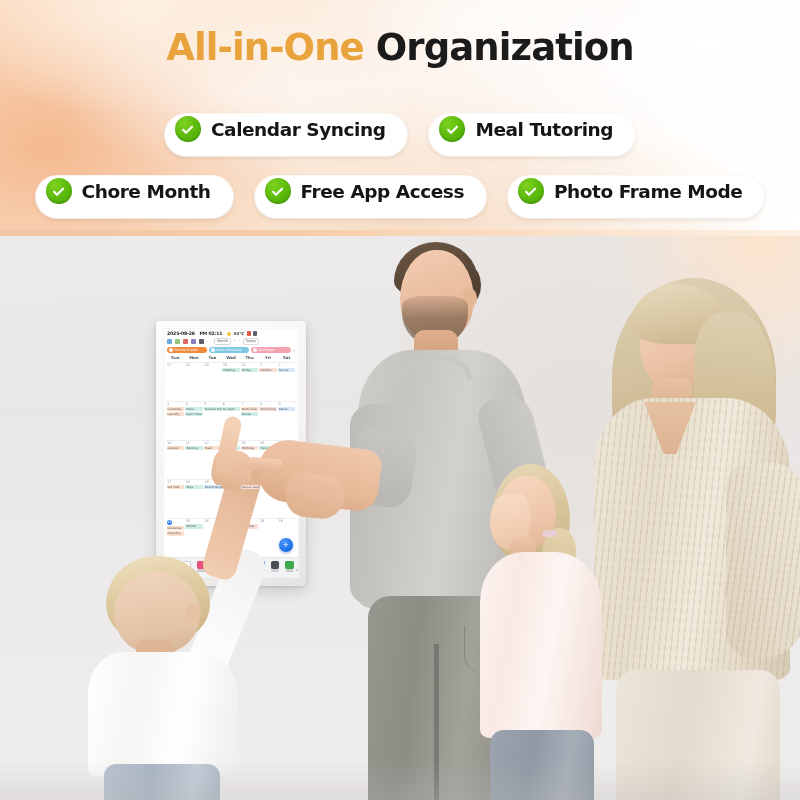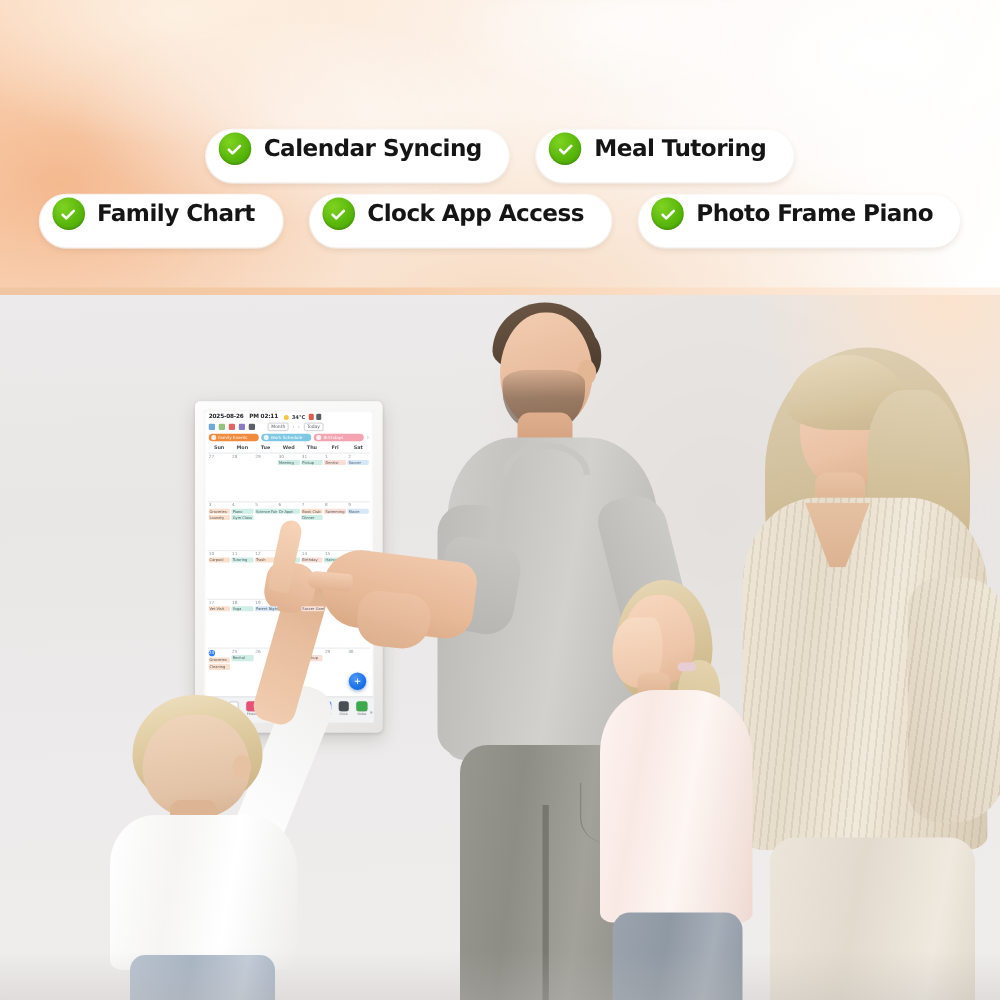--- a/index.html
+++ b/index.html
@@ -51,20 +51,21 @@
     gap: 22px;
     margin-bottom: 10px;
   }
   .pill {
     display: inline-flex; align-items: center; gap: 10px;
     background: #ffffff;
     border-radius: 26px;
     padding: 7px 22px 19px 10px;
     box-shadow: 0 2px 5px rgba(130,90,50,.16), 0 0 0 1px rgba(255,255,255,.9);
     height: 42px;
+    margin-top: 10px;
   }
   .pill-label {
     font-size: 18.5px; font-weight: 700; color: #151515;
     letter-spacing: -0.45px; white-space: nowrap;
     font-family: "DejaVu Sans", sans-serif;
   }
   .check {
     width: 26px; height: 26px; border-radius: 50%; flex: 0 0 26px;
     background: radial-gradient(circle at 34% 28%, #7ed321 0%, #5cb90c 52%, #43a000 100%);
     box-shadow: inset 0 -1px 2px rgba(0,0,0,.18);
@@ -445,20 +446,23 @@
     position:absolute; left:0; bottom:0; width:800px; height:40px;
     background: linear-gradient(0deg, rgba(185,182,180,.30) 0%, rgba(185,182,180,0) 100%);
   }
 </style>
 </head>
 <body>
 
 <div class="banner">
   <div class="banner-blur"></div>
 
+  <div class="headline">
+    <span class="accent">All-in-One</span><span class="dark"> Organization</span>
+  </div>
 
   <div class="pill-rows">
 
     <div class="pill-row">
       <div class="pill">
         <span class="check">
           <svg width="15" height="15" viewBox="0 0 24 24">
               <path d="M5 12.5l4.6 4.6L19.2 7.5" fill="none" stroke="#ffffff" stroke-width="3.4" stroke-linecap="round" stroke-linejoin="round"></path>
             </svg>
         </span>
@@ -476,39 +480,39 @@
       </div>
     </div>
 
     <div class="pill-row">
       <div class="pill">
         <span class="check">
           <svg width="15" height="15" viewBox="0 0 24 24">
               <path d="M5 12.5l4.6 4.6L19.2 7.5" fill="none" stroke="#ffffff" stroke-width="3.4" stroke-linecap="round" stroke-linejoin="round"></path>
             </svg>
         </span>
-        <span class="pill-label">Family Chart</span>
+        <span class="pill-label">Chore Month</span>
       </div>
 
       <div class="pill">
         <span class="check">
           <svg width="15" height="15" viewBox="0 0 24 24">
               <path d="M5 12.5l4.6 4.6L19.2 7.5" fill="none" stroke="#ffffff" stroke-width="3.4" stroke-linecap="round" stroke-linejoin="round"></path>
             </svg>
         </span>
-        <span class="pill-label">Clock App Access</span>
+        <span class="pill-label">Free App Access</span>
       </div>
 
       <div class="pill">
         <span class="check">
           <svg width="15" height="15" viewBox="0 0 24 24">
               <path d="M5 12.5l4.6 4.6L19.2 7.5" fill="none" stroke="#ffffff" stroke-width="3.4" stroke-linecap="round" stroke-linejoin="round"></path>
             </svg>
         </span>
-        <span class="pill-label">Photo Frame Piano</span>
+        <span class="pill-label">Photo Frame Mode</span>
       </div>
     </div>
 
   </div>
 </div>
 
 <div class="photo">
   <div class="wall-curve"></div>
   <div class="wall-warm"></div>
 

